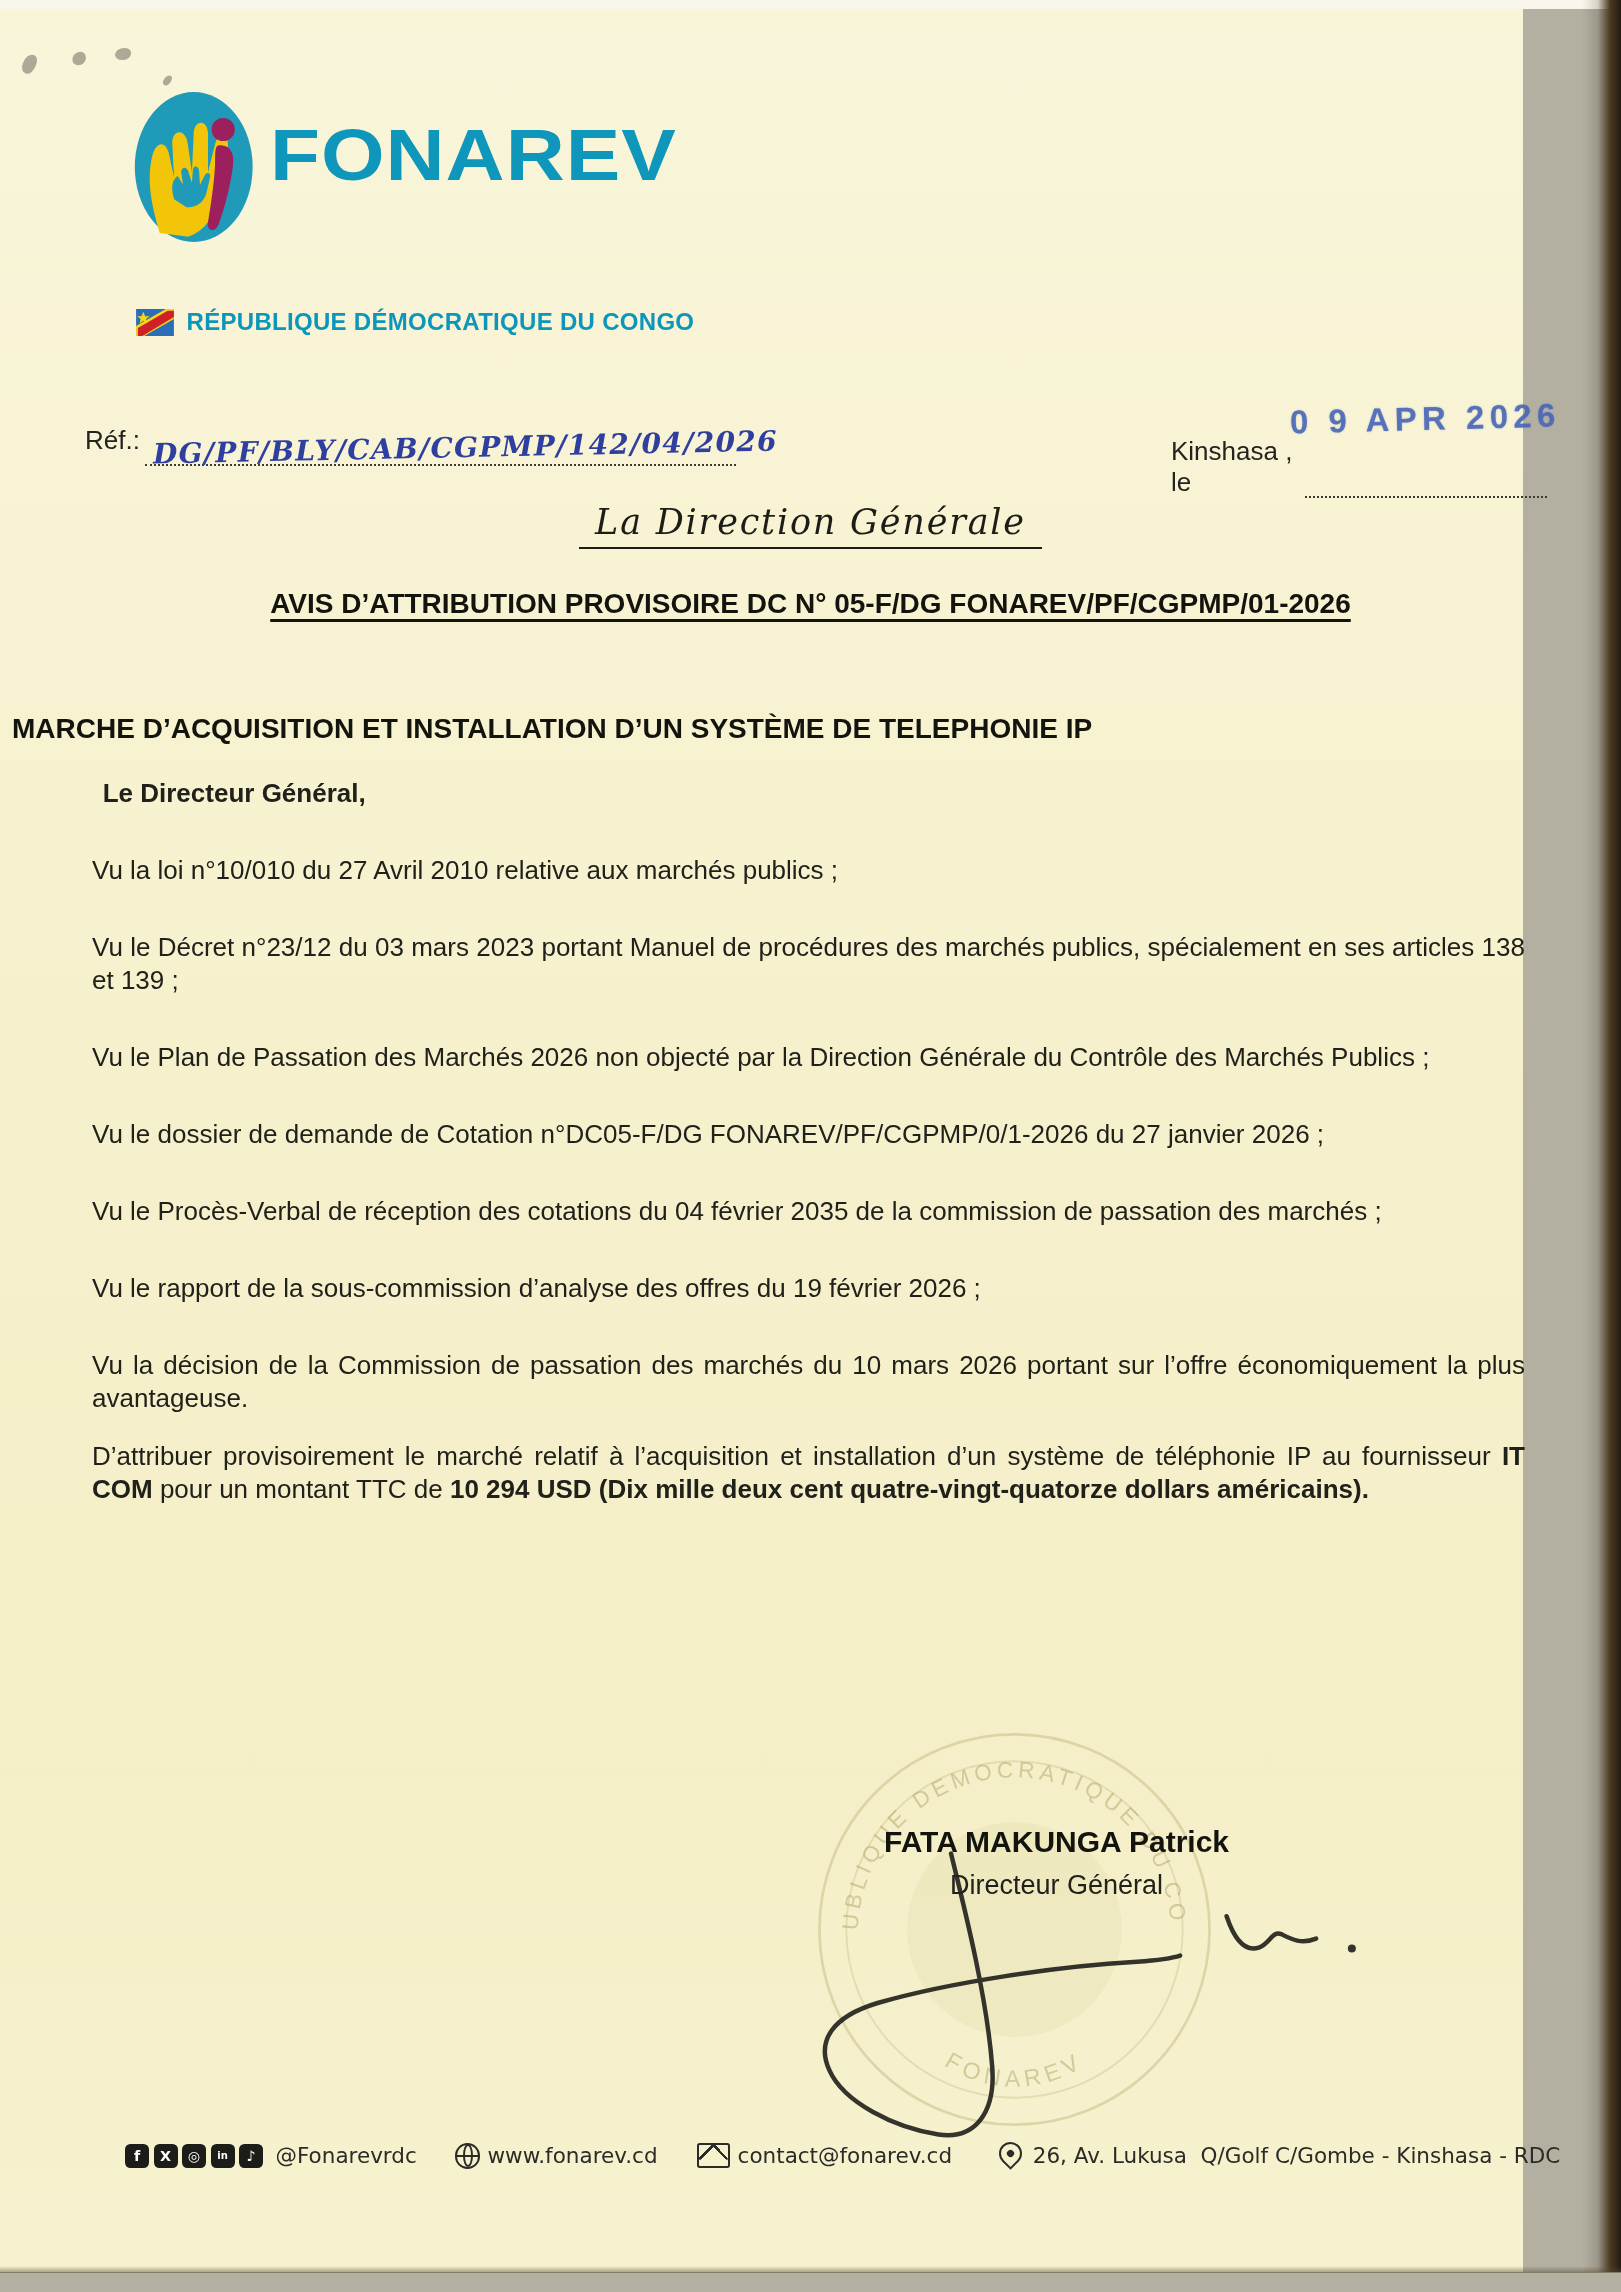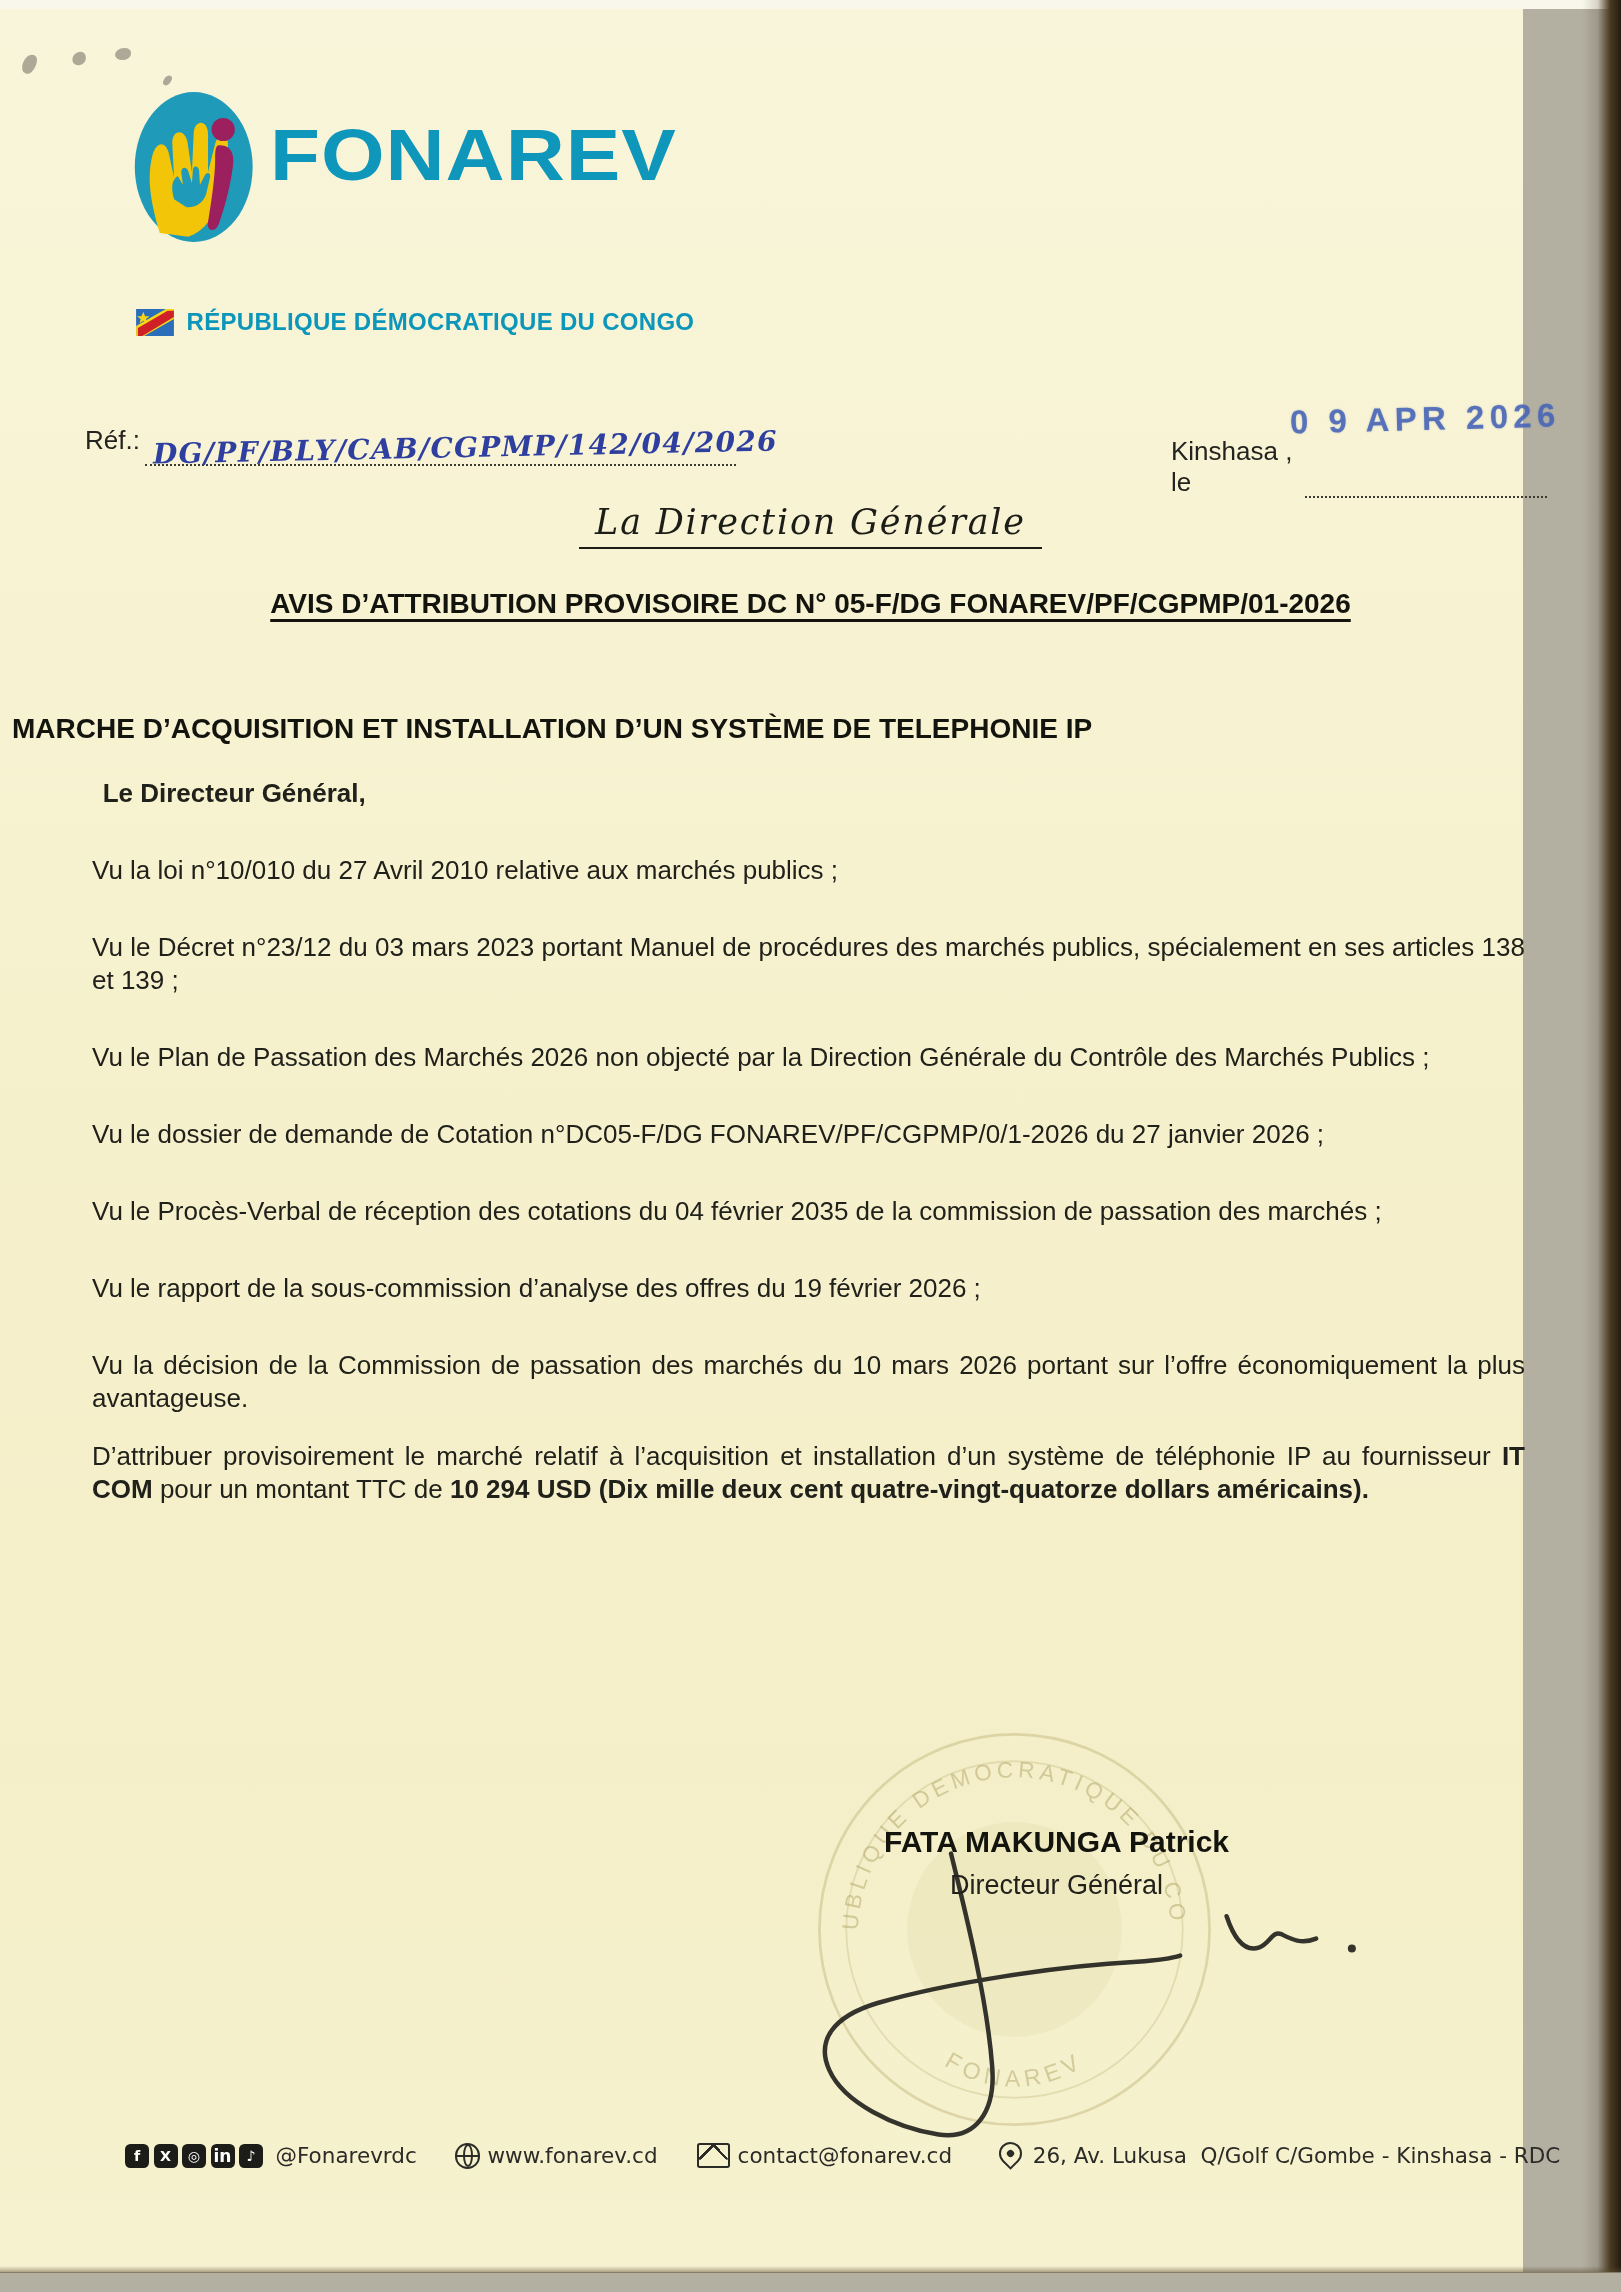--- a/index.html
+++ b/index.html
@@ -68,21 +68,21 @@
   .sig-role{font-size:27px;color:#21211b;}
   .sig-svg{position:absolute;left:761px;top:1816px;}
 
   
   .footer{position:absolute;left:125px;top:2143px;display:flex;align-items:center;
           font-size:21.5px;color:#2b2b27;font-family:"DejaVu Sans",sans-serif;}
   .social{display:flex;gap:4.5px;margin-right:12.5px;}
   .sq{width:24px;height:24px;background:#1c1c18;border-radius:5.4px;color:#fff;display:flex;
       align-items:center;justify-content:center;font-weight:bold;font-size:14.3px;
       font-family:"DejaVu Sans",sans-serif;}
-  .sq.in{font-size:17px;}
+  .sq.in{font-size:10px;}
   .handle{margin-right:38px;white-space:pre;}
   .globe{position:relative;width:21.5px;height:21.5px;border:2.2px solid #2b2b27;border-radius:50%;
          margin-right:7.2px;flex:none;}
   .globe::before{content:"";position:absolute;left:-0.9px;right:-0.9px;top:50%;height:2.2px;margin-top:-0.9px;
                  background:#2b2b27;}
   .globe::after{content:"";position:absolute;left:50%;top:-0.9px;bottom:-0.9px;width:9.9px;margin-left:-4.9px;
                 border:2.2px solid #2b2b27;border-radius:50%;box-sizing:border-box;}
   .website{margin-right:39px;white-space:pre;}
   .envelope{position:relative;width:29px;height:20.6px;border:2.2px solid #2b2b27;border-radius:2.7px;
             margin-right:8px;flex:none;}

